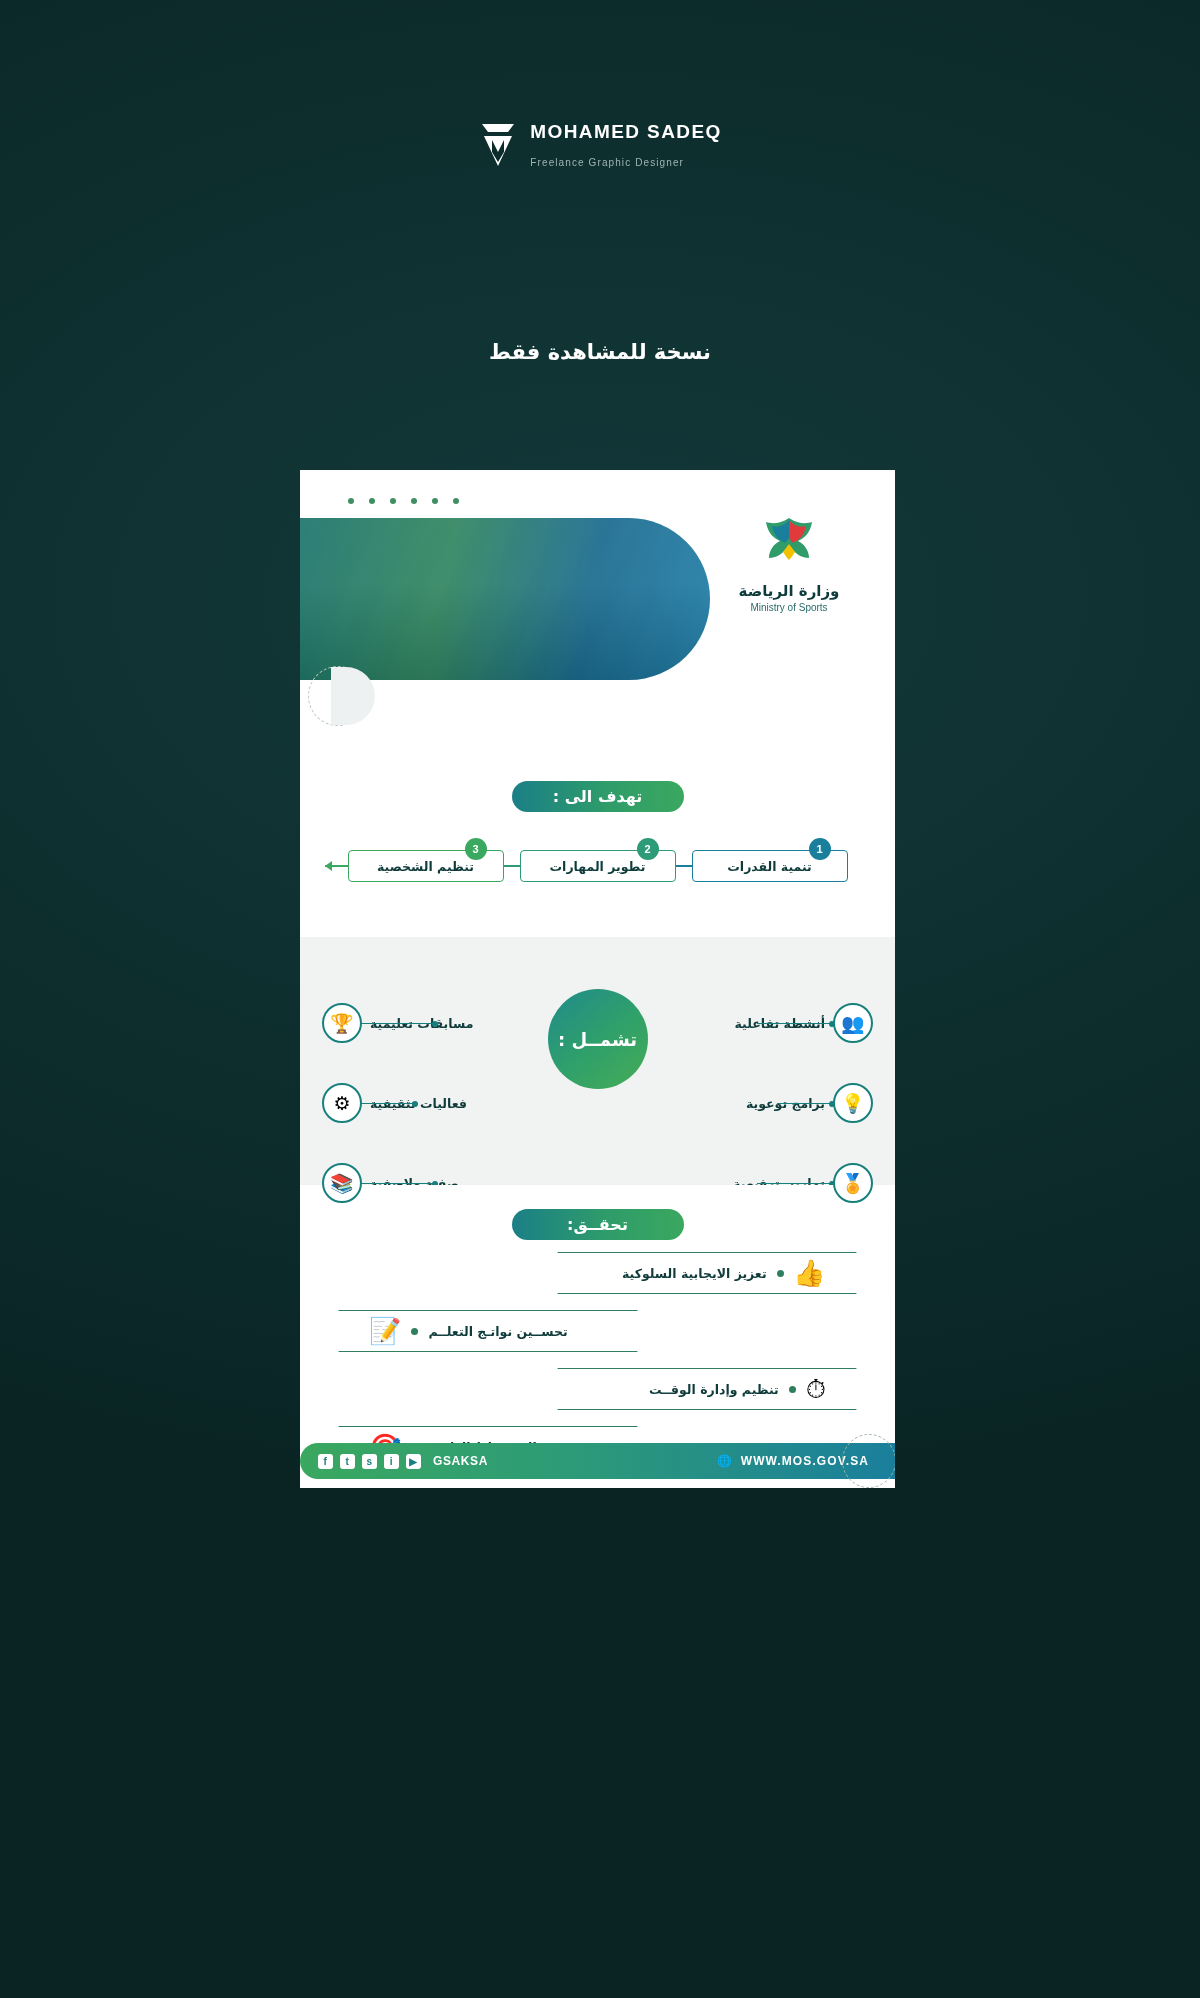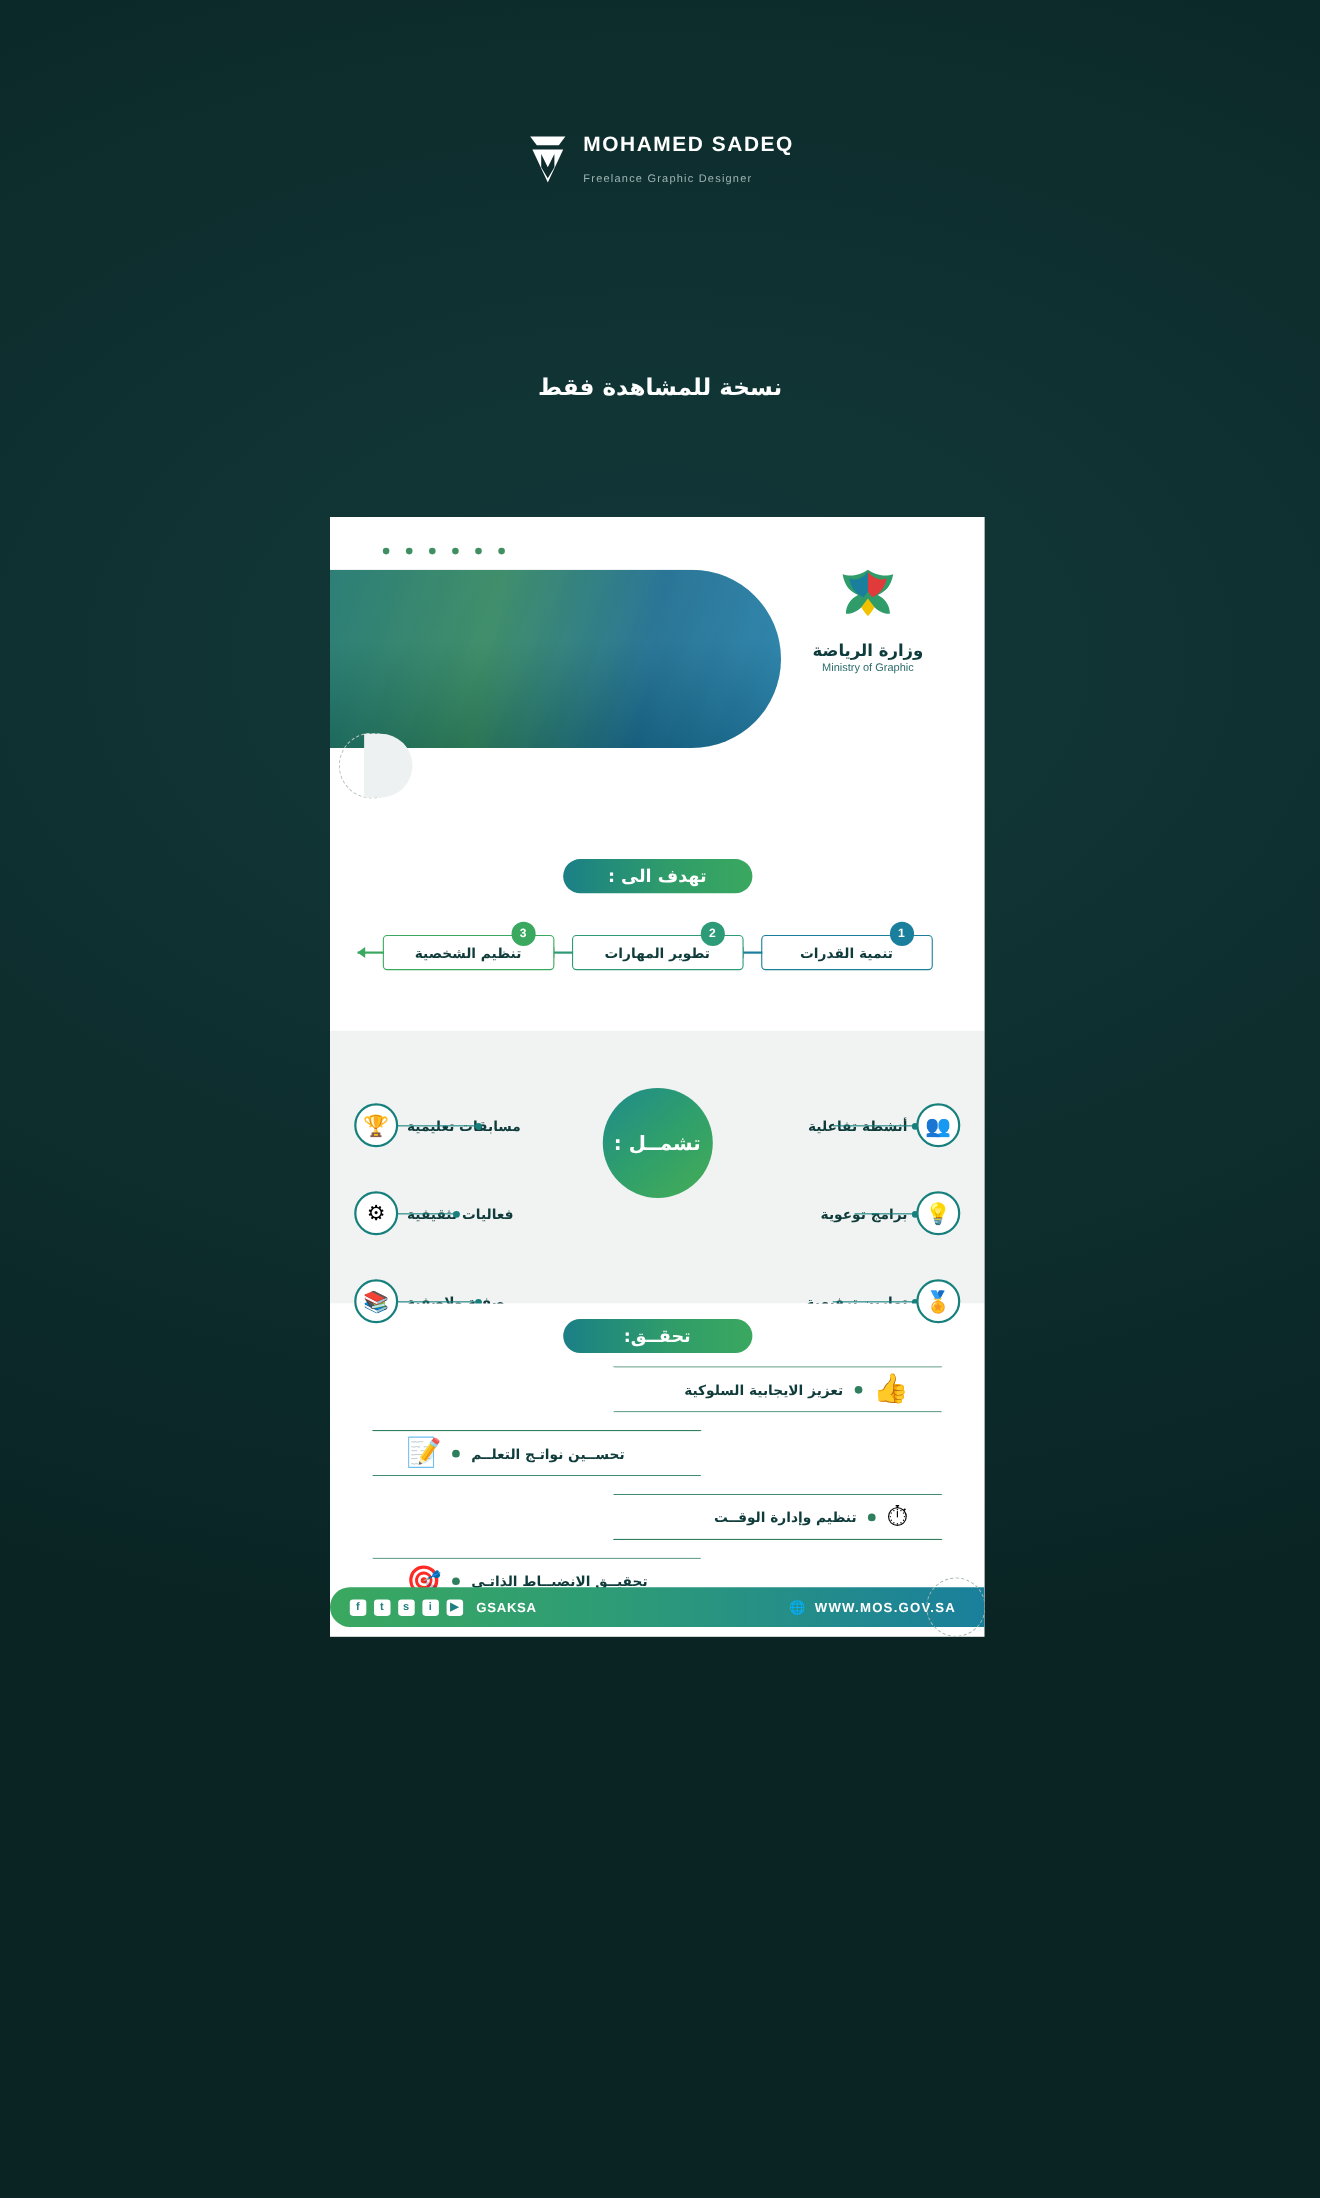--- a/index.html
+++ b/index.html
@@ -310,21 +310,21 @@
   .s-r2 { right: 22px; top: 146px; }
   .s-r3 { right: 22px; top: 226px; }
   .s-l1 { left: 22px; top: 66px; flex-direction: row-reverse; }
   .s-l2 { left: 22px; top: 146px; flex-direction: row-reverse; }
   .s-l3 { left: 22px; top: 226px; flex-direction: row-reverse; }
 
   
   .achieves {
     position: relative;
     background: #ffffff;
-    padding-top: 14px;
+    padding-top: 24px;
     height: 268px;
   }
   .chev-row {
     position: relative;
     height: 50px;
     margin-top: 8px;
     display: flex;
     align-items: center;
   }
   .chev {
@@ -446,21 +446,21 @@
       </div>
 
       <div class="ministry">
         <svg class="ministry-logo" viewBox="0 0 70 62">
           <path d="M35 4 C44 10 52 10 58 8 C56 20 50 24 44 27 C50 30 55 36 55 44 C48 44 42 40 38 35 L35 40 L32 35 C28 40 22 44 15 44 C15 36 20 30 26 27 C20 24 14 20 12 8 C18 10 26 10 35 4 Z" fill="#2f9c6a"></path>
           <path d="M35 6 C40 12 46 14 52 12 C50 22 45 26 39 29 L35 24 Z" fill="#e03a3a"></path>
           <path d="M35 6 C30 12 24 14 18 12 C20 22 25 26 31 29 L35 24 Z" fill="#1a7f9c"></path>
           <path d="M35 30 L41 38 C38 43 35 46 35 46 C35 46 32 43 29 38 Z" fill="#f2c200"></path>
         </svg>
         <div class="ministry-ar">وزارة الرياضة</div>
-        <div class="ministry-en">Ministry of Graphic</div>
+        <div class="ministry-en">Ministry of Sports</div>
       </div>
 
       <div class="hero-panel"></div>
       <div class="ghost-circle"></div>
     </div>
 
     <div class="goals">
       <div class="pill">تهدف الى :</div>
       <div class="goal-row">
 

